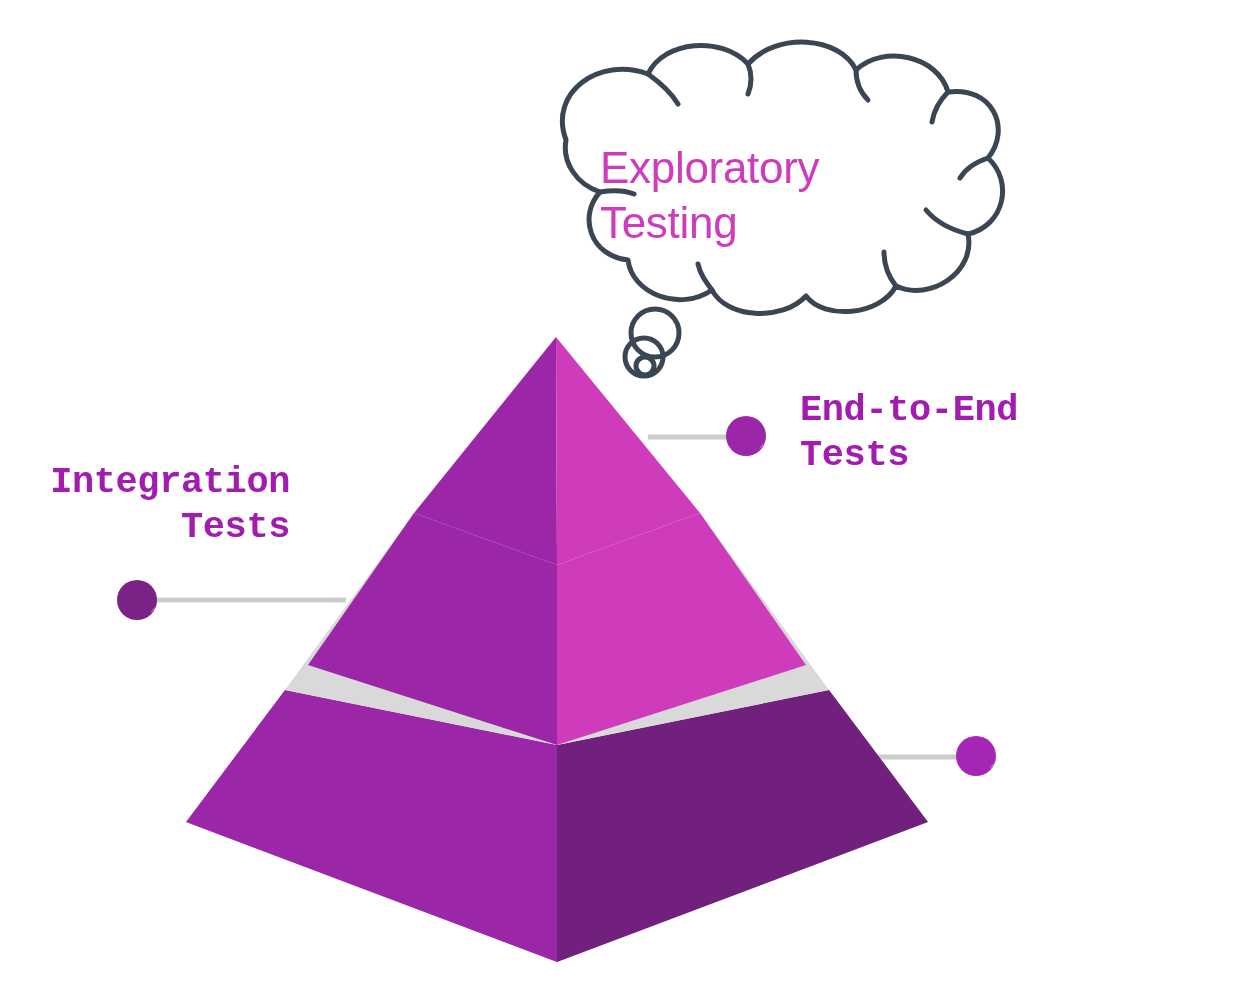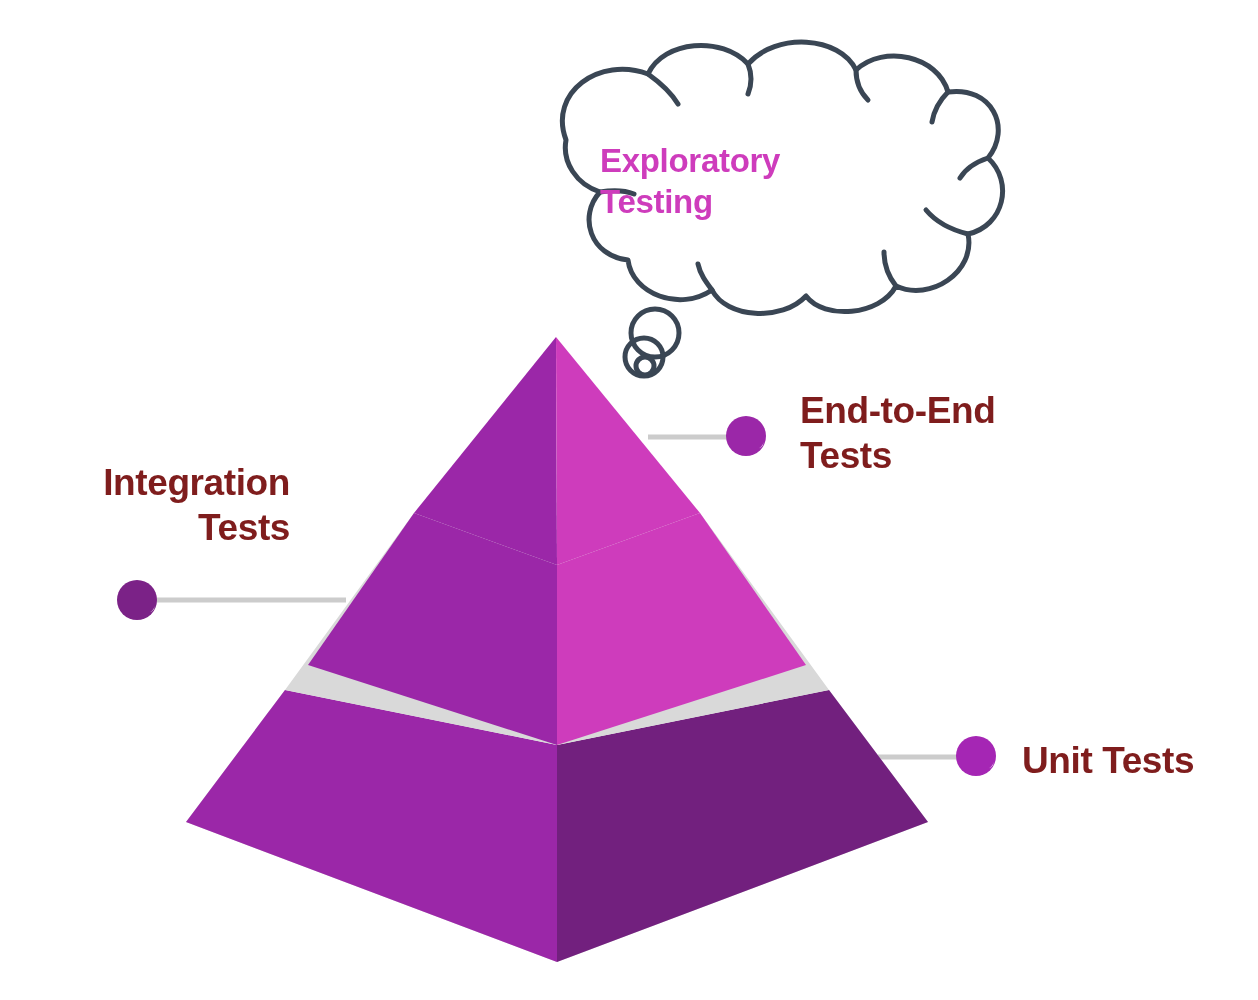--- a/index.html
+++ b/index.html
@@ -23,22 +23,22 @@
   }
   #scene {
     position: absolute;
     left: 0;
     top: 0;
     width: 1258px;
     height: 1000px;
   }
   .lbl {
     position: absolute;
-    color: #7f1d1d;
-    font-family: Liberation Sans, sans-serif;
+    color: #a21caf;
+    font-family: Liberation Mono, monospace;
     font-weight: bold;
     font-size: 37px;
     line-height: 1.22;
     letter-spacing: -0.4px;
     white-space: pre-line;
   }
   #label-e2e {
     left: 800px;
     top: 388px;
     text-align: left;
@@ -56,22 +56,22 @@
     width: 230px;
     text-align: left;
   }
   #bubble-text {
     position: absolute;
     left: 600px;
     top: 140px;
     width: 300px;
     color: #CE3CBC;
     font-family: "Liberation Sans", sans-serif;
-    font-weight: bold;
-    font-size: 33px;
+    font-weight: normal;
+    font-size: 44px;
     line-height: 1.25;
     letter-spacing: -0.3px;
     white-space: pre-line;
     text-align: left;
   }
 </style>
 </head>
 <body>
 
 <div id="stage">
@@ -164,15 +164,14 @@
 
   <div id="bubble-text">Exploratory
 Testing</div>
 
   <div class="lbl" id="label-e2e">End-to-End
 Tests</div>
 
   <div class="lbl" id="label-integration">Integration
 Tests</div>
 
-  <div class="lbl" id="label-unit">Unit Tests</div>
 
 </div>
 
 </body></html>

